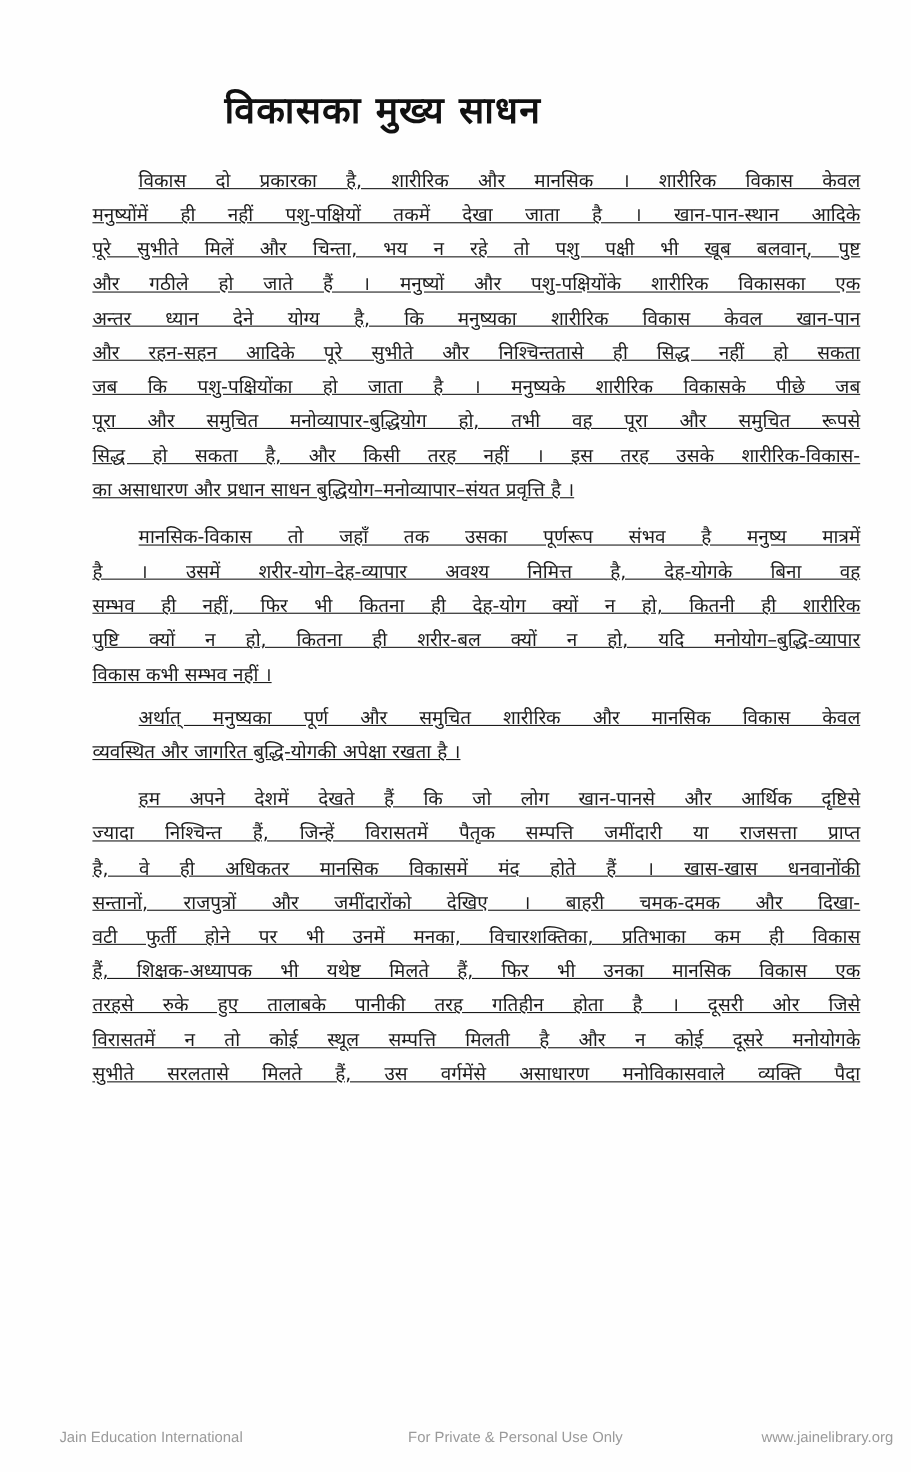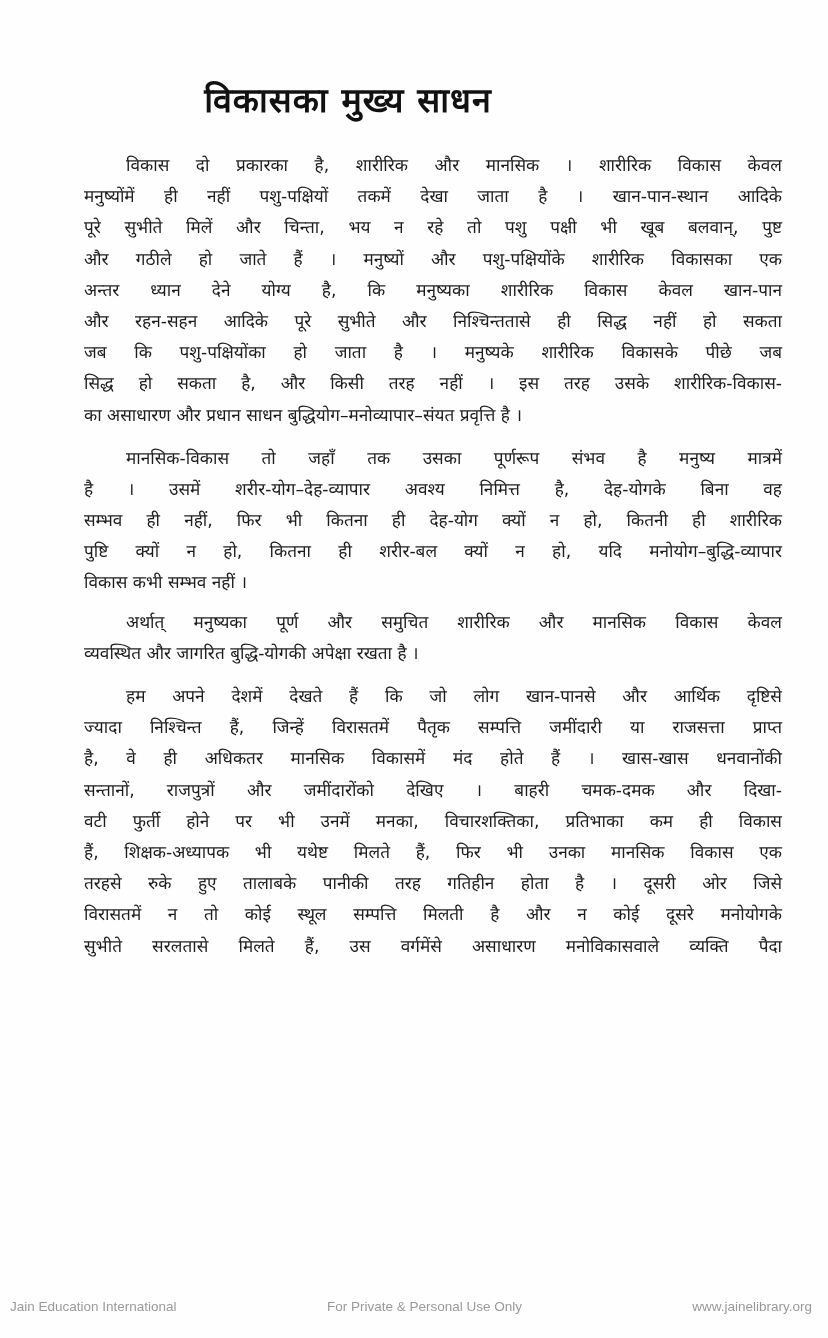--- a/index.html
+++ b/index.html
@@ -1,47 +1,48 @@
 <!DOCTYPE html>
 <html><head>
 <meta charset="utf-8">
 <style>
   html, body { margin:0; padding:0; background:#ffffff; }
   body { width:828px; height:1338px; position:relative; overflow:hidden; font-family:"DejaVu Sans", sans-serif; color:#1a1a1a; }
   .page { position:absolute; left:0; top:0; width:828px; height:1338px; background:#fefefe; }
   .title { position:absolute; left:0; width:696px; top:76px; text-align:center; font-family:"DejaVu Sans", sans-serif; font-weight:bold; font-size:34px; letter-spacing:1px; color:#111; }
   .body-text { position:absolute; left:84px; width:698px; top:150px; }
   .para { margin:0; }
-  .line { display:block; height:31.2px; line-height:31.2px; font-size:17.2px; white-space:nowrap; text-align:justify; text-align-last:justify; color:#1c1c1c; }
+  .line { display:block; height:31.2px; line-height:31.2px; font-size:17.2px; white-space:nowrap; text-align:justify; text-align-last:justify; color:#1c1c1c;text-decoration:underline; }
   .line.last { text-align-last:left; }
   .line.indent { padding-left:42px; }
   .gap-sm { height:8px; }
   .gap-md { height:12px; }
   .footer { position:absolute; top:1299px; left:0; width:828px; height:18px; font-family:"Liberation Sans", sans-serif; font-size:13.5px; color:#9a9a9a; }
-  .footer span { position:absolute; top:0; }
+  .footer span { position:absolute; top:0;margin-left:44px; }
   .f-left { left:10px; }
   .f-mid { left:327px; }
   .f-right { right:16px; }
 </style>
 </head>
 <body>
 
 <div class="page">
   <div class="title">विकासका मुख्य साधन</div>
 
   <div class="body-text">
 
     <div class="para">
       <span class="line indent">विकास दो प्रकारका है, शारीरिक और मानसिक । शारीरिक विकास केवल</span>
       <span class="line">मनुष्योंमें ही नहीं पशु-पक्षियों तकमें देखा जाता है । खान-पान-स्थान आदिके</span>
       <span class="line">पूरे सुभीते मिलें और चिन्ता, भय न रहे तो पशु पक्षी भी खूब बलवान्, पुष्ट</span>
       <span class="line">और गठीले हो जाते हैं । मनुष्यों और पशु-पक्षियोंके शारीरिक विकासका एक</span>
       <span class="line">अन्तर ध्यान देने योग्य है, कि मनुष्यका शारीरिक विकास केवल खान-पान</span>
       <span class="line">और रहन-सहन आदिके पूरे सुभीते और निश्चिन्ततासे ही सिद्ध नहीं हो सकता</span>
       <span class="line">जब कि पशु-पक्षियोंका हो जाता है । मनुष्यके शारीरिक विकासके पीछे जब</span>
+      <span class="line">पूरा और समुचित मनोव्यापार-बुद्धियोग हो, तभी वह पूरा और समुचित रूपसे</span>
       <span class="line">सिद्ध हो सकता है, और किसी तरह नहीं । इस तरह उसके शारीरिक-विकास-</span>
       <span class="line last">का असाधारण और प्रधान साधन बुद्धियोग–मनोव्यापार–संयत प्रवृत्ति है ।</span>
     </div>
     <div class="gap-md"></div>
 
     <div class="para">
       <span class="line indent">मानसिक-विकास तो जहाँ तक उसका पूर्णरूप संभव है मनुष्य मात्रमें</span>
       <span class="line">है । उसमें शरीर-योग–देह-व्यापार अवश्य निमित्त है, देह-योगके बिना वह</span>
       <span class="line">सम्भव ही नहीं, फिर भी कितना ही देह-योग क्यों न हो, कितनी ही शारीरिक</span>
       <span class="line">पुष्टि क्यों न हो, कितना ही शरीर-बल क्यों न हो, यदि मनोयोग–बुद्धि-व्यापार</span>

